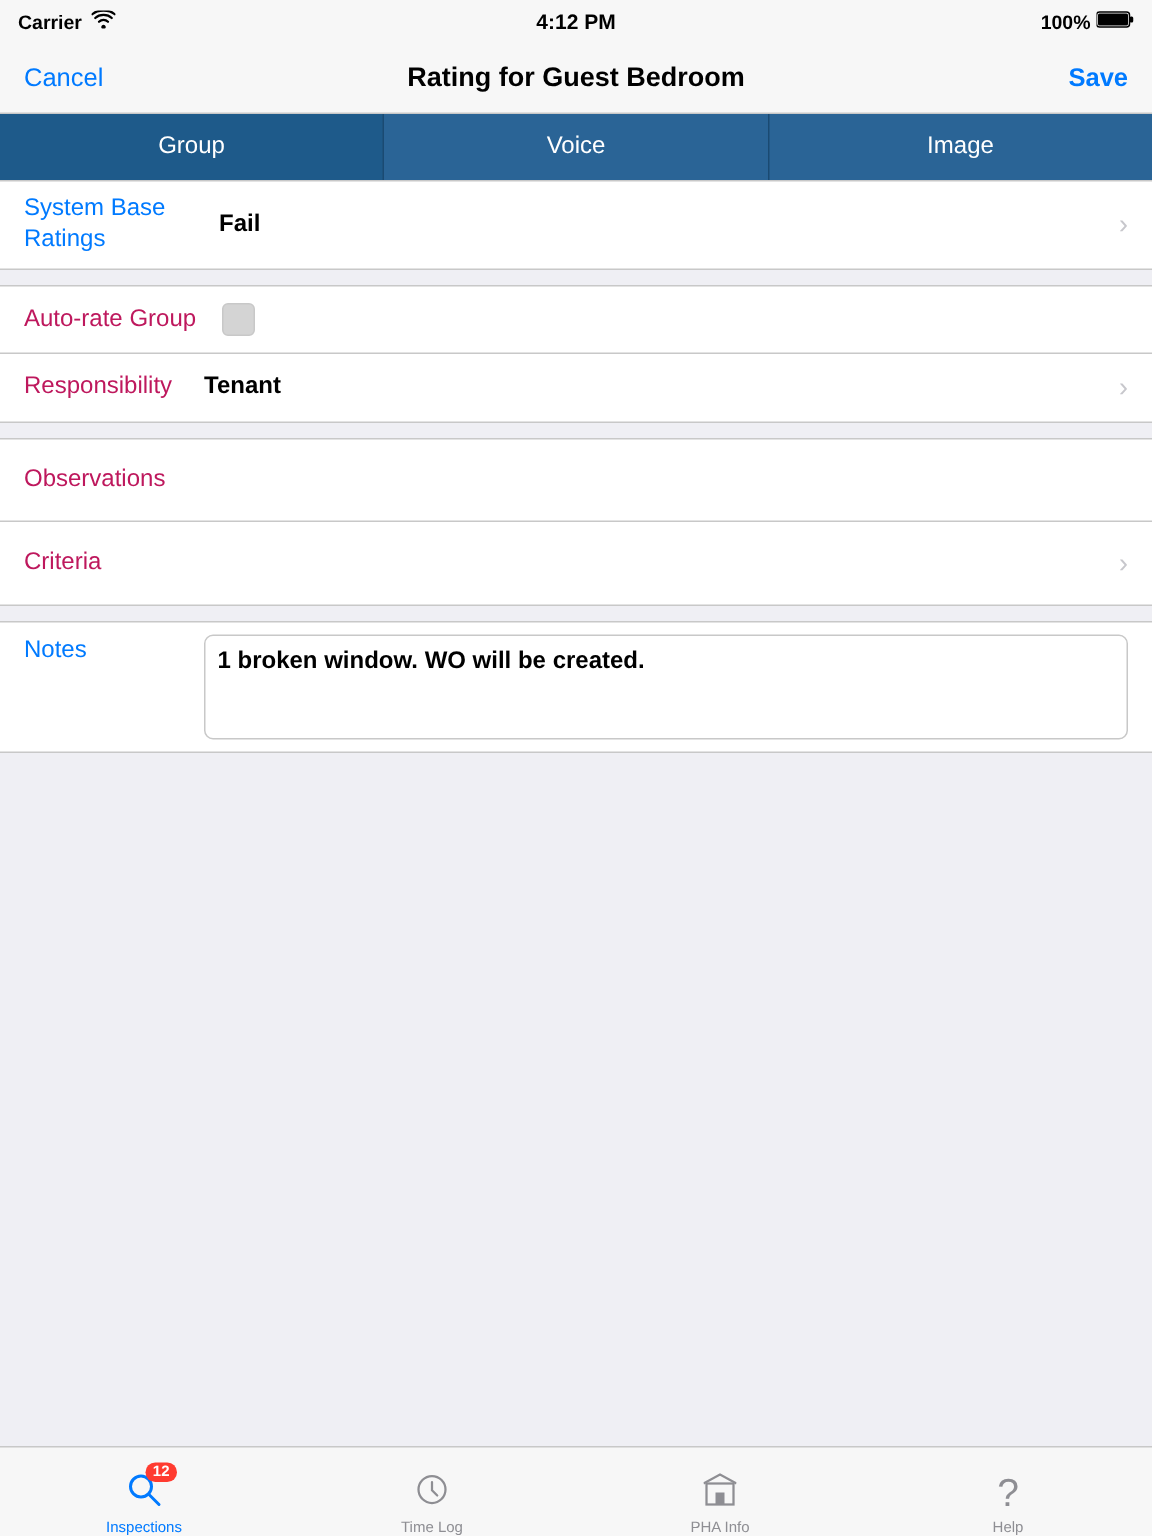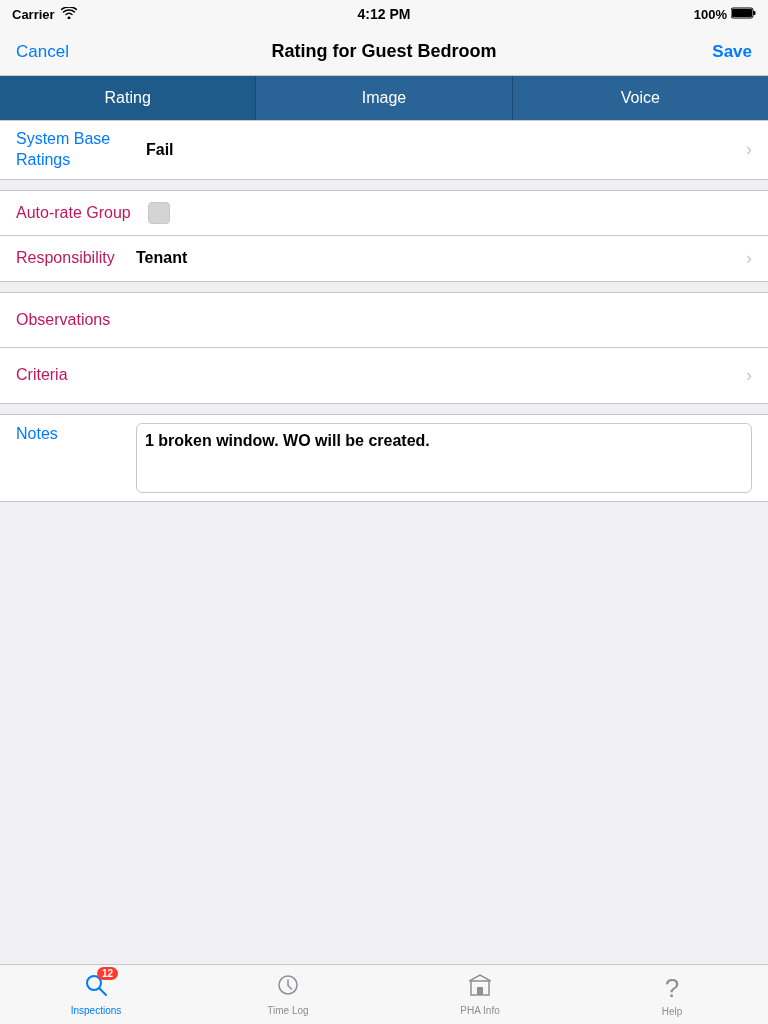--- a/index.html
+++ b/index.html
@@ -199,21 +199,21 @@
       background: #f7f7f7;
       border-top: 1px solid #c8c8c8;
       display: flex;
       align-items: center;
     }
     .tab-item {
       flex: 1;
       display: flex;
       flex-direction: column;
       align-items: center;
-      justify-content: center;
+      justify-content: flex-end;
       gap: 2px;
       cursor: pointer;
       height: 100%;
     }
     .tab-icon {
       font-size: 22px;
       color: #8e8e93;
     }
     .tab-icon.active-icon { color: #007aff; }
     .tab-label {
@@ -295,27 +295,27 @@
 </div>
 
 <div class="nav-bar">
   <button class="nav-cancel">Cancel</button>
   <span class="nav-title">Rating for Guest Bedroom</span>
   <button class="nav-save">Save</button>
 </div>
 
 <div class="segmented-control">
   <div class="seg-item active">
-    <span>Rating</span>
+    <span>Group</span>
+  </div>
+  <div class="seg-item">
+    <span>Voice</span>
   </div>
   <div class="seg-item">
     <span>Image</span>
-  </div>
-  <div class="seg-item">
-    <span>Voice</span>
   </div>
 </div>
 
 <div class="content-area">
 
   <div class="system-base-row">
     <span class="system-base-label">System Base<br>Ratings</span>
     <span class="system-base-value">Fail</span>
     <span class="form-chevron">›</span>
   </div>

